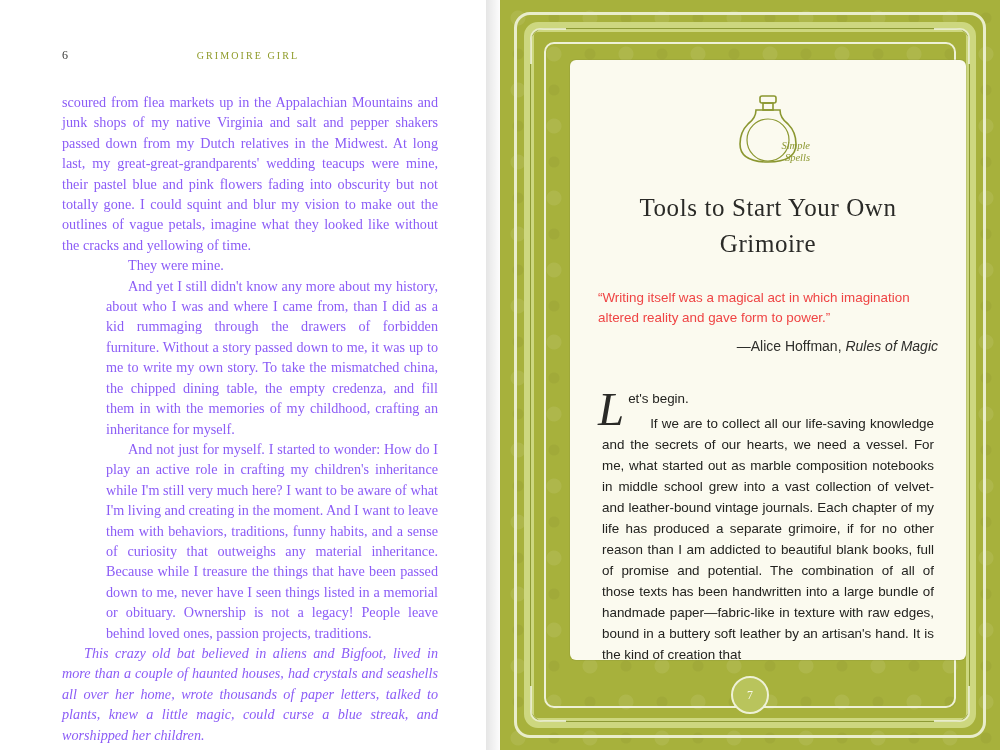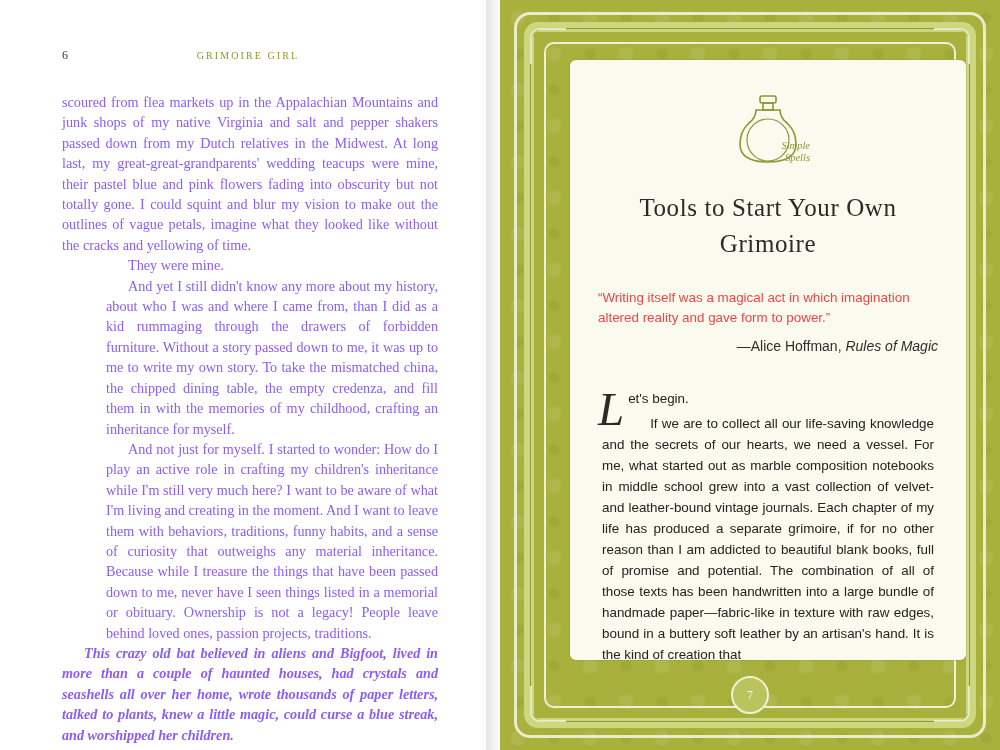--- a/index.html
+++ b/index.html
@@ -60,21 +60,20 @@
   .body-text p {
     margin: 0;
   }
   .body-text p.indent {
     text-indent: 22px;
     margin-left: 44px;
   }
   .body-text p.italic {
     font-style: italic;
     text-indent: 22px;
-    font-weight: bold;
   }
 
   
   .page-right {
     position: relative;
     width: 500px;
     height: 750px;
     background: #a7b13c;
     box-sizing: border-box;
     overflow: hidden;

